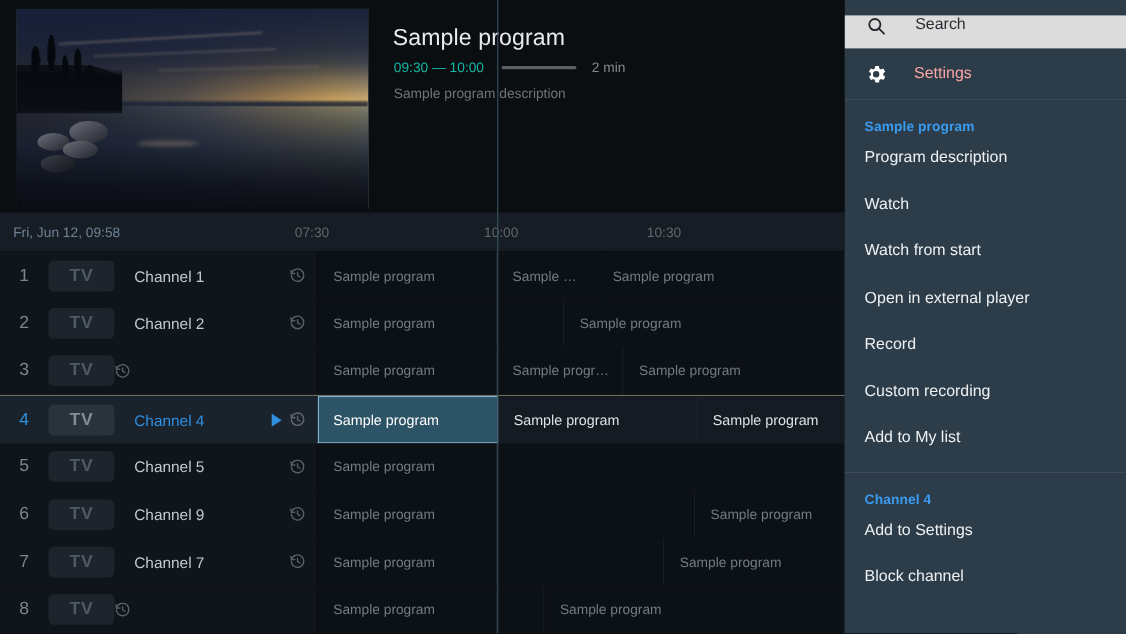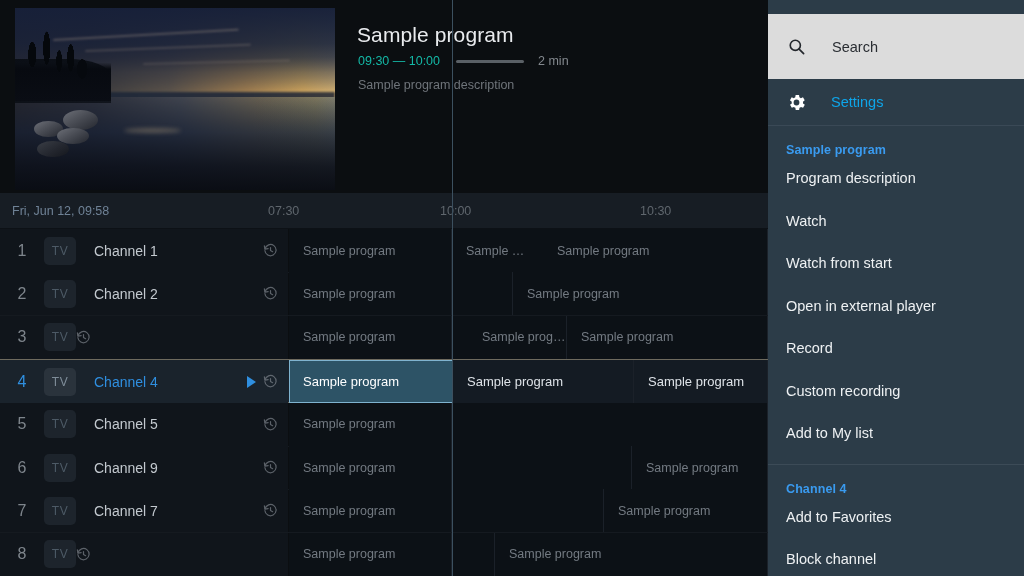--- a/index.html
+++ b/index.html
@@ -122,23 +122,23 @@
     border-bottom:1px solid #151a20;
   }
   .row .chan {
     position:absolute; left:0; top:0; width:288px; height:43px;
     background:#10151b; display:flex; align-items:center;
   }
   .num {
     width:44px; text-align:center; font-size:16px; color:#7e858c; font-weight:300;
   }
   .logo {
-    width:32px; height:28px; border-radius:5px; background:#1d242c;
+    width:60px; height:28px; border-radius:5px; background:#1d242c;
     display:flex; align-items:center; justify-content:center;
-    font-size:12px; font-weight:400; color:#4d5a66; letter-spacing:.5px;
+    font-size:16px; font-weight:700; color:#4d5a66; letter-spacing:.5px;
   }
   .cname { flex:1; margin-left:18px; font-size:14px; color:#c3c9cf; font-weight:400; }
   .icons { display:flex; align-items:center; gap:7px; margin-right:10px; }
   .play-ico { width:0;height:0;border-left:9px solid #2f8fe0;border-top:6px solid transparent;border-bottom:6px solid transparent; }
   .hist-ico { width:15px; height:15px; opacity:.62; }
 
   .progs { position:absolute; left:289px; top:0; right:0; height:43px; }
   .cell {
     position:absolute; top:0; height:43px; background:#0c1116;
     border-right:1px solid #1b2129; display:flex; align-items:center;
@@ -162,31 +162,31 @@
   }
   .row.sel .cell.focus span { color:#ffffff; margin-left:13px; }
   .row.sel { border-top:1px solid #6e6a5e; border-bottom:1px solid #6e6a5e; }
 
   
   #panel {
     position:absolute; left:768px; top:0; width:256px; height:576px;
     background:#2c3c48; z-index:10;
   }
   .searchbar {
-    position:relative; height:65px; background:#dcdcdc;
-    display:flex; align-items:center; margin-top:14px;
+    position:relative; height:30px; background:#dcdcdc;
+    display:flex; margin-top:14px;
   }
   .searchbar .sico { margin-left:19px; width:19px; height:19px; }
   .searchbar .slabel { margin-left:26px; font-size:14.5px; color:#2a2e33; }
   .settingsrow {
     height:47px; display:flex; align-items:center;
     border-bottom:1px solid #3a4956; background:#2c3c48;
   }
   .settingsrow .gico { margin-left:18px; width:21px; height:21px; }
-  .settingsrow .glabel { margin-left:24px; font-size:14.5px; color:#0ea5e9; }
+  .settingsrow .glabel { margin-left:24px; font-size:14.5px; color:#fca5a5; }
 
   .secthead {
     font-size:12.5px; color:#3a9bf0; font-weight:700;
     padding:17px 0 0 18px; letter-spacing:.1px;
   }
   .mitem {
     height:42.5px; display:flex; align-items:center; padding-left:18px;
     font-size:14.5px; color:#eef1f3;
   }
   .pdivider { height:1px; background:#3c4b57; margin-top:9px; }
@@ -224,21 +224,21 @@
         <span class="dur">2 min</span>
       </div>
       <div class="pdesc">Sample program description</div>
     </div>
 
     <div id="timeline">
       <div class="datelabel">Fri, Jun 12, 09:58</div>
       <div id="ticks">
           <div class="tick" style="left: 268px;">07:30</div>
           <div class="tick" style="left: 440px;">10:00</div>
-          <div class="tick" style="left: 640px;">10:30</div>
+          <div class="tick" style="left: 588px;">10:30</div>
         </div>
     </div>
 
     <div id="grid">
         <div class="row" style="top: 0px;">
           <div class="chan">
             <div class="num">1</div>
             <div class="logo">TV</div>
             <div class="cname">Channel 1</div>
             <div class="icons">
@@ -295,21 +295,21 @@
                 <path d="M3.2 9.4A9 9 0 1 1 3 12" stroke-linecap="round"></path>
                 <polyline points="2.2,4.6 3.1,9.7 8.2,8.9" stroke-linecap="round" stroke-linejoin="round"></polyline>
                 <polyline points="12,7.3 12,12 15.4,13.9" stroke-linecap="round" stroke-linejoin="round"></polyline>
               </svg>
             </div>
           </div>
           <div class="progs">
             <div class="cell" style="left: 0px; width: 163px;">
               <span>Sample program</span>
             </div>
-            <div class="cell" style="left: 163px; width: 115px; padding-left: 16px;">
+            <div class="cell" style="left: 163px; width: 115px;">
               <span>Sample progr…</span>
             </div>
             <div class="cell" style="left: 278px; width: 201px;">
               <span>Sample program</span>
             </div>
           </div>
         </div>
         <div class="row sel" style="top: 130.2px;">
           <div class="chan">
             <div class="num">4</div>
@@ -461,18 +461,18 @@
         <div class="mitem">Open in external player</div>
         <div class="mitem">Record</div>
         <div class="mitem">Custom recording</div>
         <div class="mitem">Add to My list</div>
       </div>
 
     <div class="pdivider"></div>
 
     <div class="secthead">Channel 4</div>
     <div id="chanitems">
-        <div class="mitem">Add to Favorites</div>
+        <div class="mitem">Add to Settings</div>
         <div class="mitem">Block channel</div>
       </div>
   </div>
 
 </div>
 
 </body></html>

